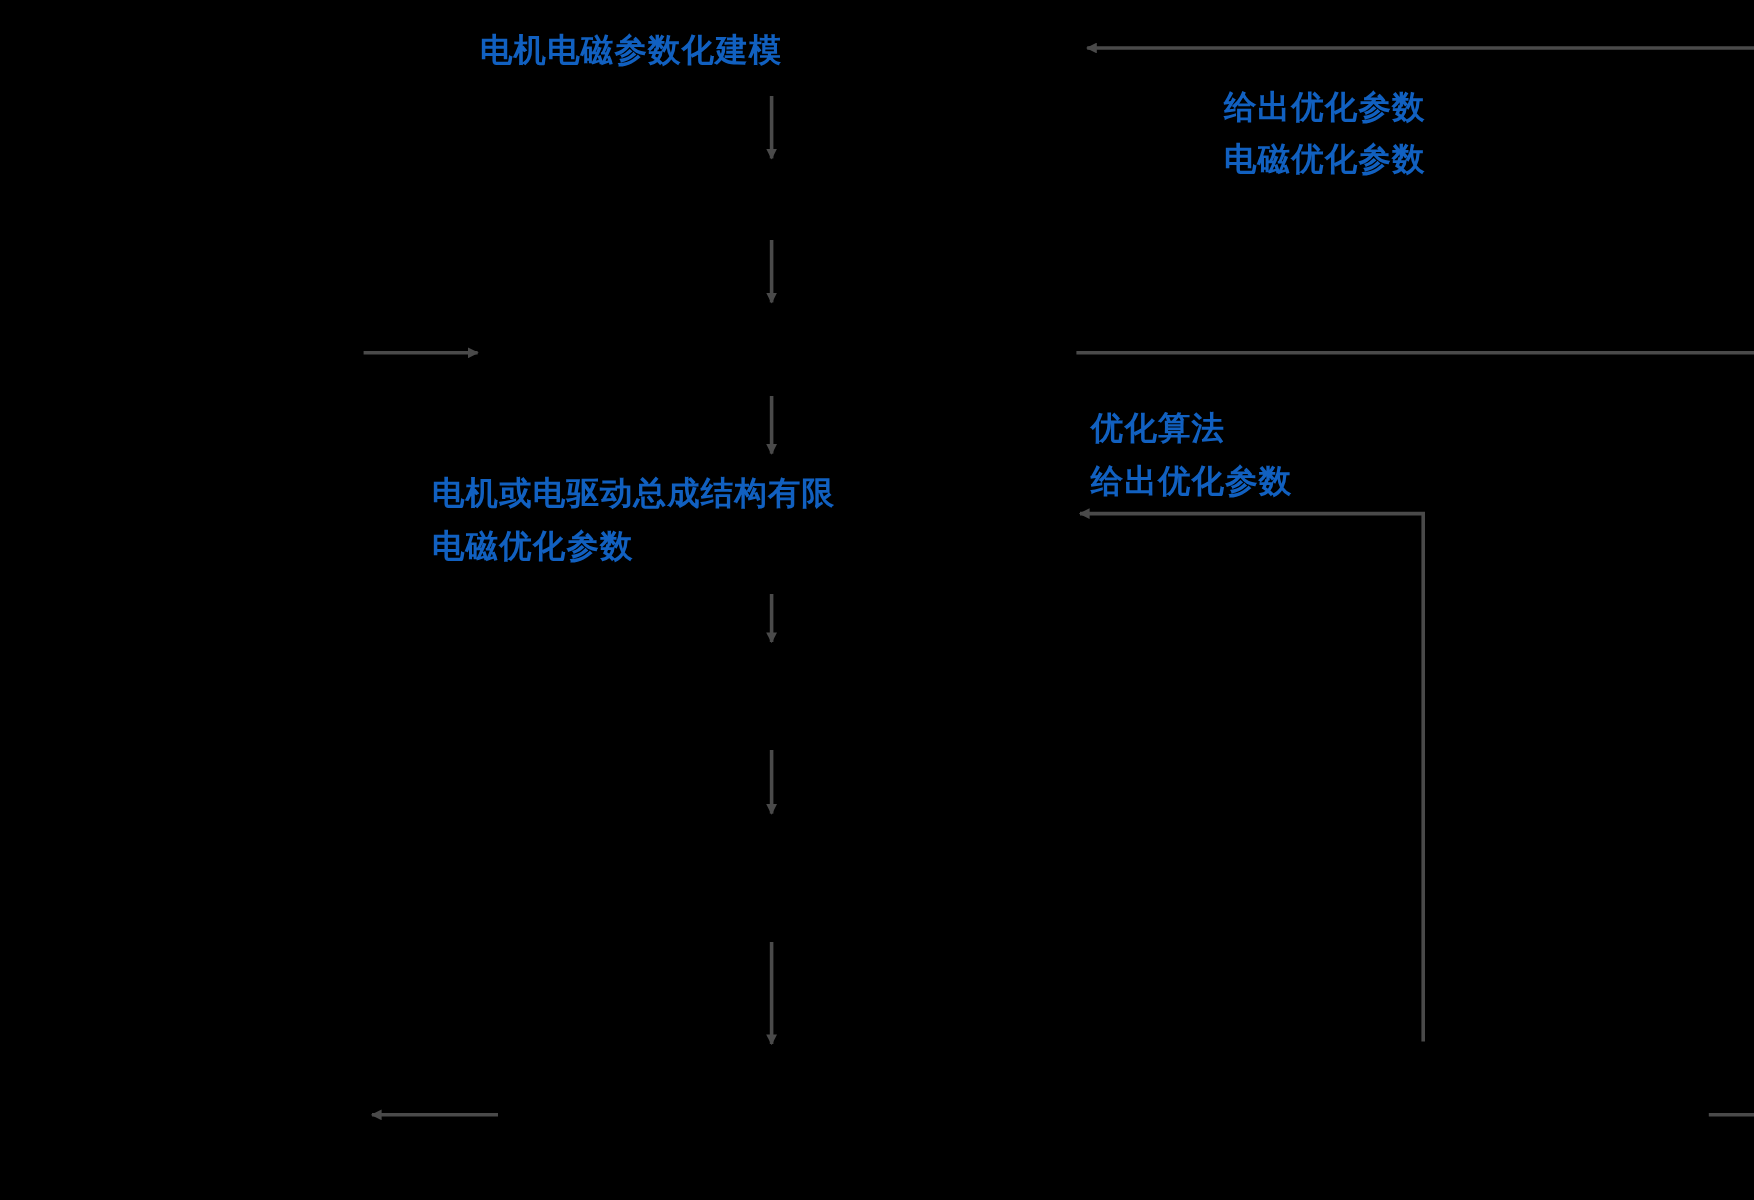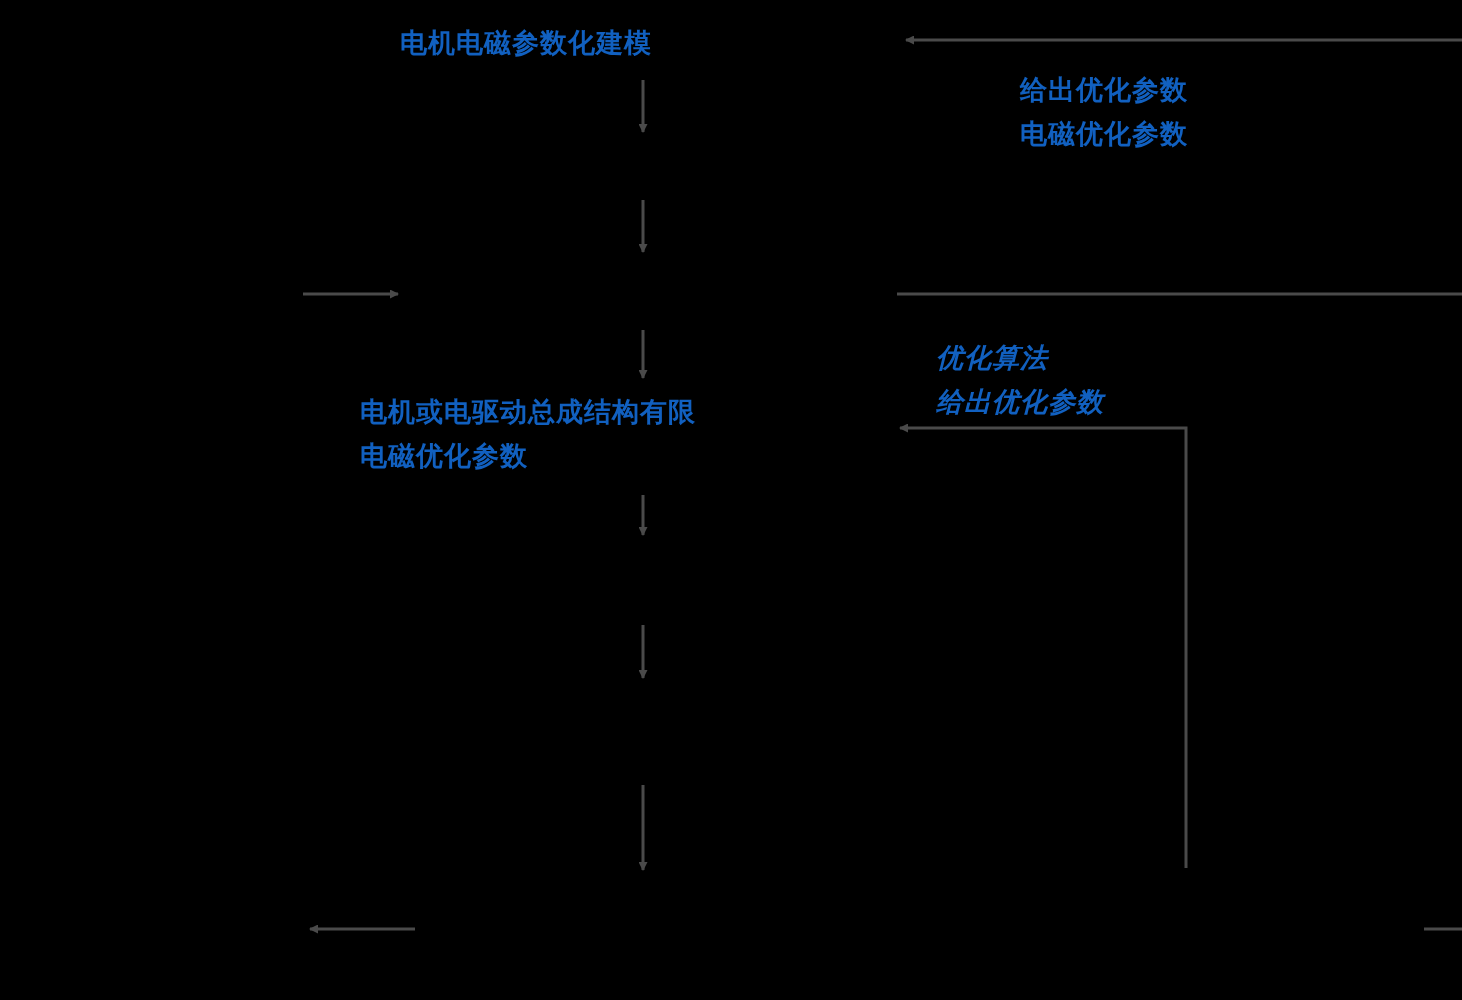--- a/index.html
+++ b/index.html
@@ -44,24 +44,23 @@
     left: 1020px;
     top: 68px;
     width: 360px;
   }
   #lbl-fe-model {
     left: 360px;
     top: 390px;
     width: 580px;
   }
   #lbl-opt-params {
-    left: 936px;
+    left: 909px;
     top: 336px;
     width: 360px;
-    font-style: italic;
   }
 </style>
 </head>
 <body>
 
 <svg id="diagram" viewBox="0 0 1462 1000" width="1462" height="1000" xmlns="http://www.w3.org/2000/svg">
   <defs>
     <marker id="arrowhead" markerWidth="9" markerHeight="9" refX="8" refY="4.5" orient="auto" markerUnits="userSpaceOnUse">
       <path d="M0,0 L9,4.5 L0,9 z" fill="#4a4a4a"></path>
     </marker>

